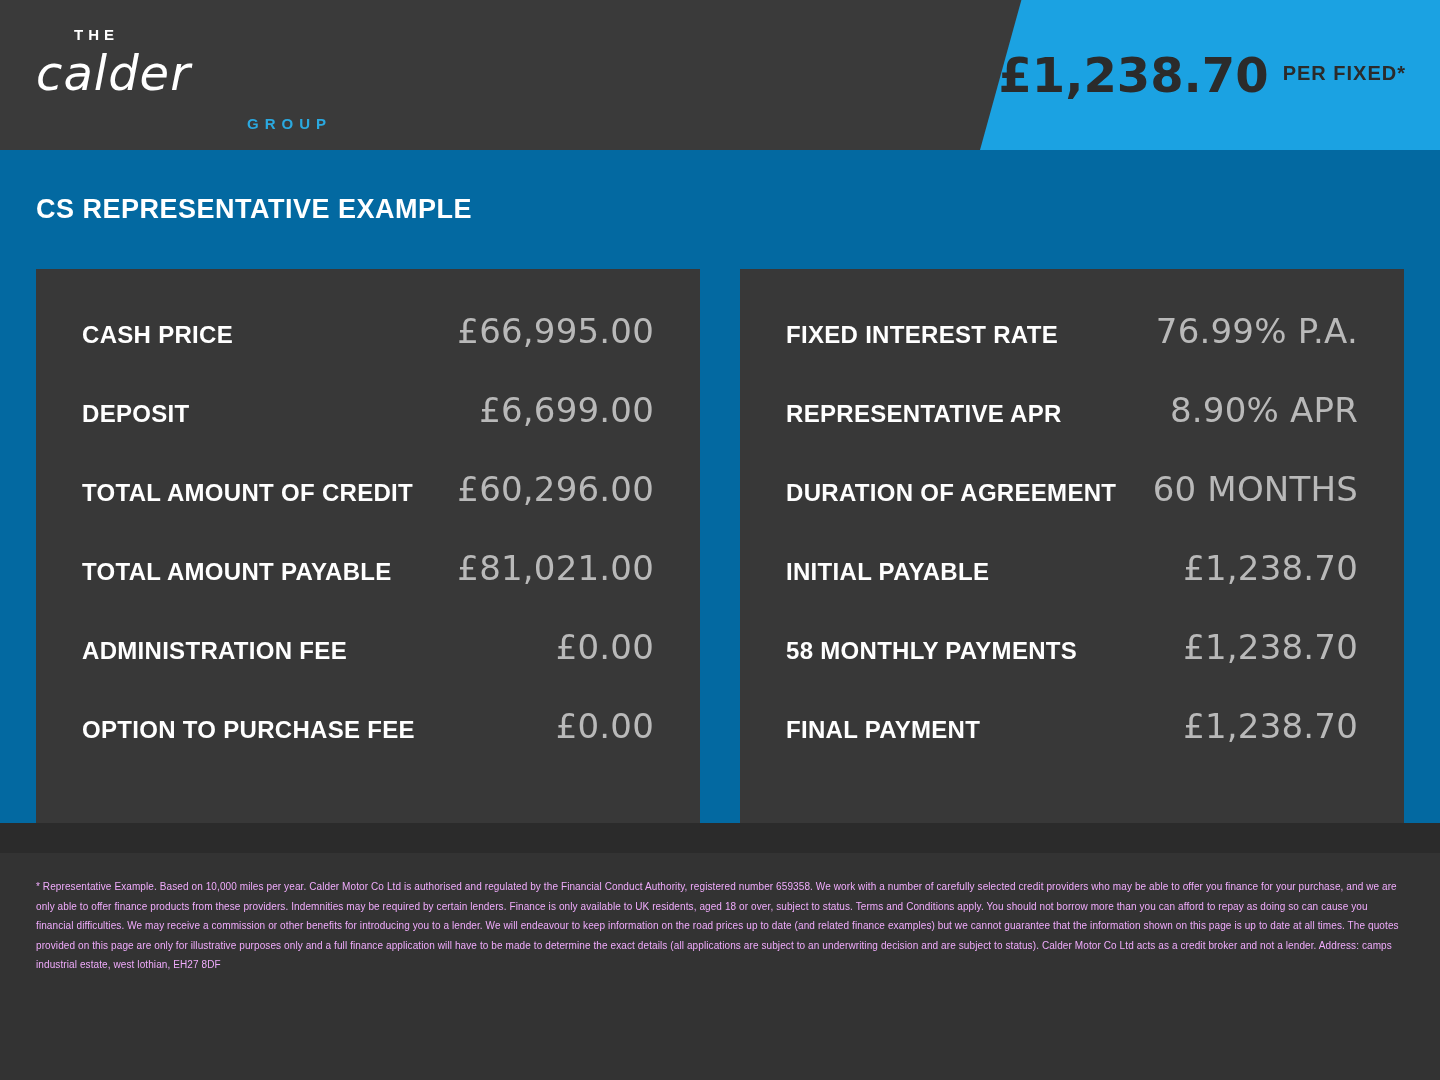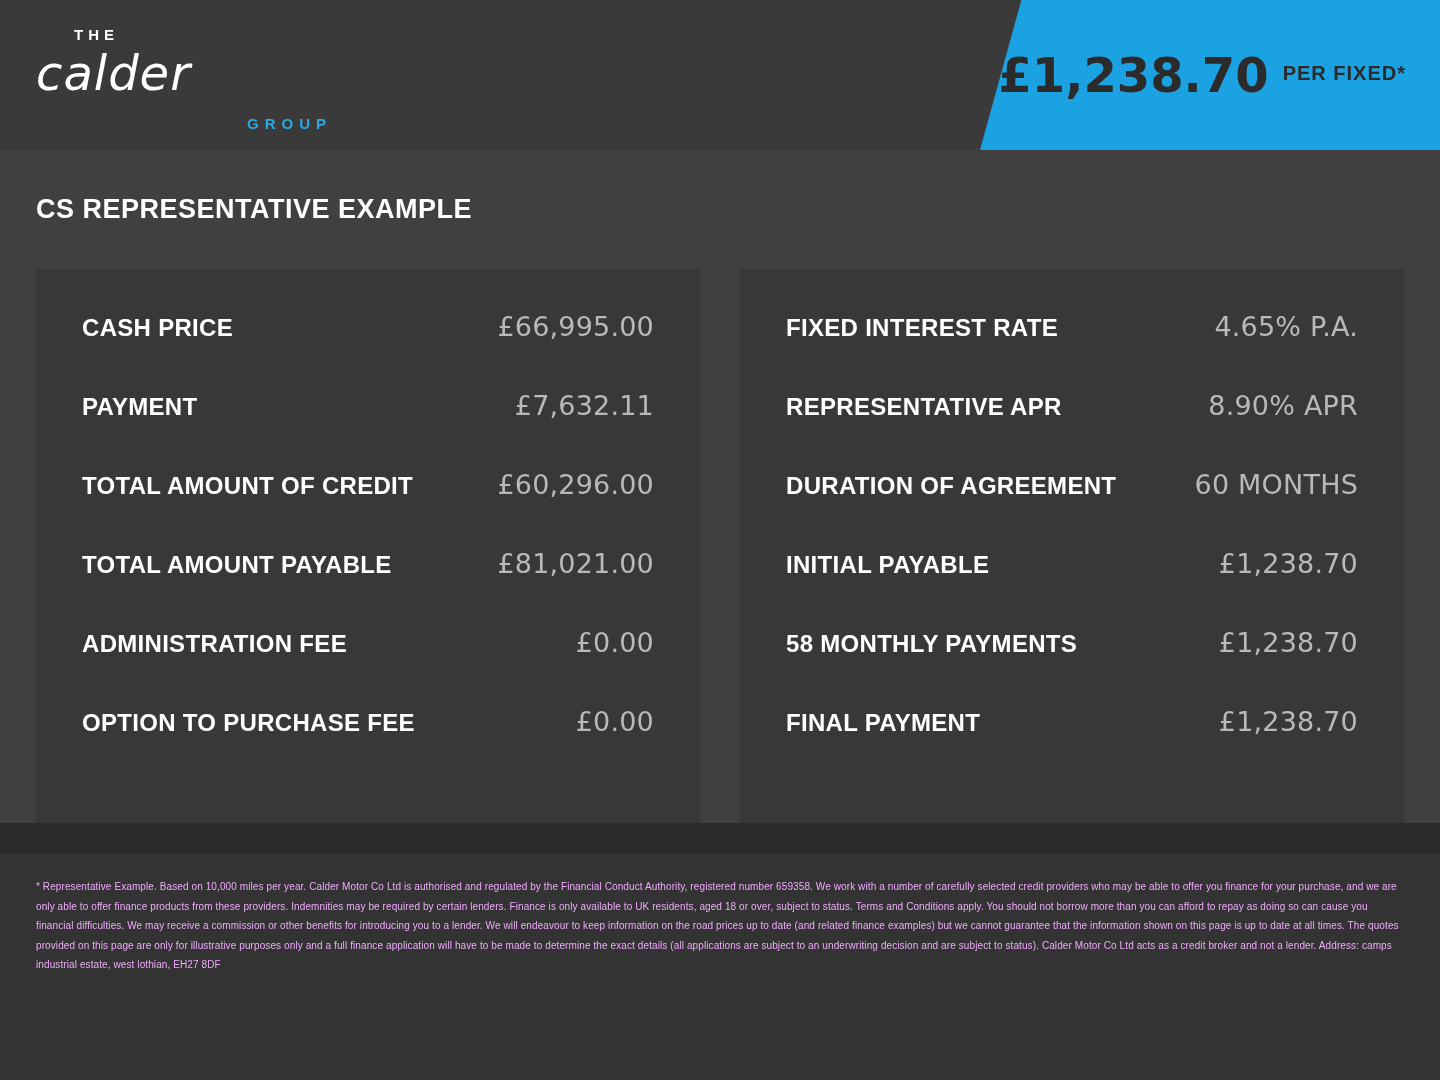--- a/index.html
+++ b/index.html
@@ -89,21 +89,21 @@
     font-weight: 700;
     color: #2b2b2b;
     margin-left: 14px;
     letter-spacing: 1px;
     padding-bottom: 4px;
   }
 
   
   .body-wrap {
     flex: 1 1 auto;
-    background: #404040;
+    background: #0369a1;
     padding: 44px 36px 0 36px;
   }
 
   .section-title {
     color: #ffffff;
     font-size: 27px;
     font-weight: 700;
     letter-spacing: 0.5px;
     margin-bottom: 44px;
   }
@@ -125,21 +125,21 @@
   }
   .row-label {
     color: #ffffff;
     font-size: 24px;
     font-weight: 700;
     letter-spacing: 0.3px;
     white-space: nowrap;
   }
   .row-value {
     color: #b9b9b9;
-    font-size: 27px;
+    font-size: 34px;
     font-weight: 400;
     letter-spacing: 0.2px;
     white-space: nowrap;
     font-family: "DejaVu Sans", sans-serif;
   }
 
   
   .footer {
     flex: 0 0 auto;
     background: #333333;
@@ -177,22 +177,22 @@
     <div class="section-title">CS REPRESENTATIVE EXAMPLE</div>
 
     <div class="columns">
 
       <div class="panel">
         <div class="row">
           <span class="row-label">CASH PRICE</span>
           <span class="row-value">£66,995.00</span>
         </div>
         <div class="row">
-          <span class="row-label">PAYMENT</span>
-          <span class="row-value">£7,632.11</span>
+          <span class="row-label">DEPOSIT</span>
+          <span class="row-value">£6,699.00</span>
         </div>
         <div class="row">
           <span class="row-label">TOTAL AMOUNT OF CREDIT</span>
           <span class="row-value">£60,296.00</span>
         </div>
         <div class="row">
           <span class="row-label">TOTAL AMOUNT PAYABLE</span>
           <span class="row-value">£81,021.00</span>
         </div>
         <div class="row">
@@ -201,21 +201,21 @@
         </div>
         <div class="row">
           <span class="row-label">OPTION TO PURCHASE FEE</span>
           <span class="row-value">£0.00</span>
         </div>
       </div>
 
       <div class="panel">
         <div class="row">
           <span class="row-label">FIXED INTEREST RATE</span>
-          <span class="row-value">4.65% P.A.</span>
+          <span class="row-value">76.99% P.A.</span>
         </div>
         <div class="row">
           <span class="row-label">REPRESENTATIVE APR</span>
           <span class="row-value">8.90% APR</span>
         </div>
         <div class="row">
           <span class="row-label">DURATION OF AGREEMENT</span>
           <span class="row-value">60 MONTHS</span>
         </div>
         <div class="row">

